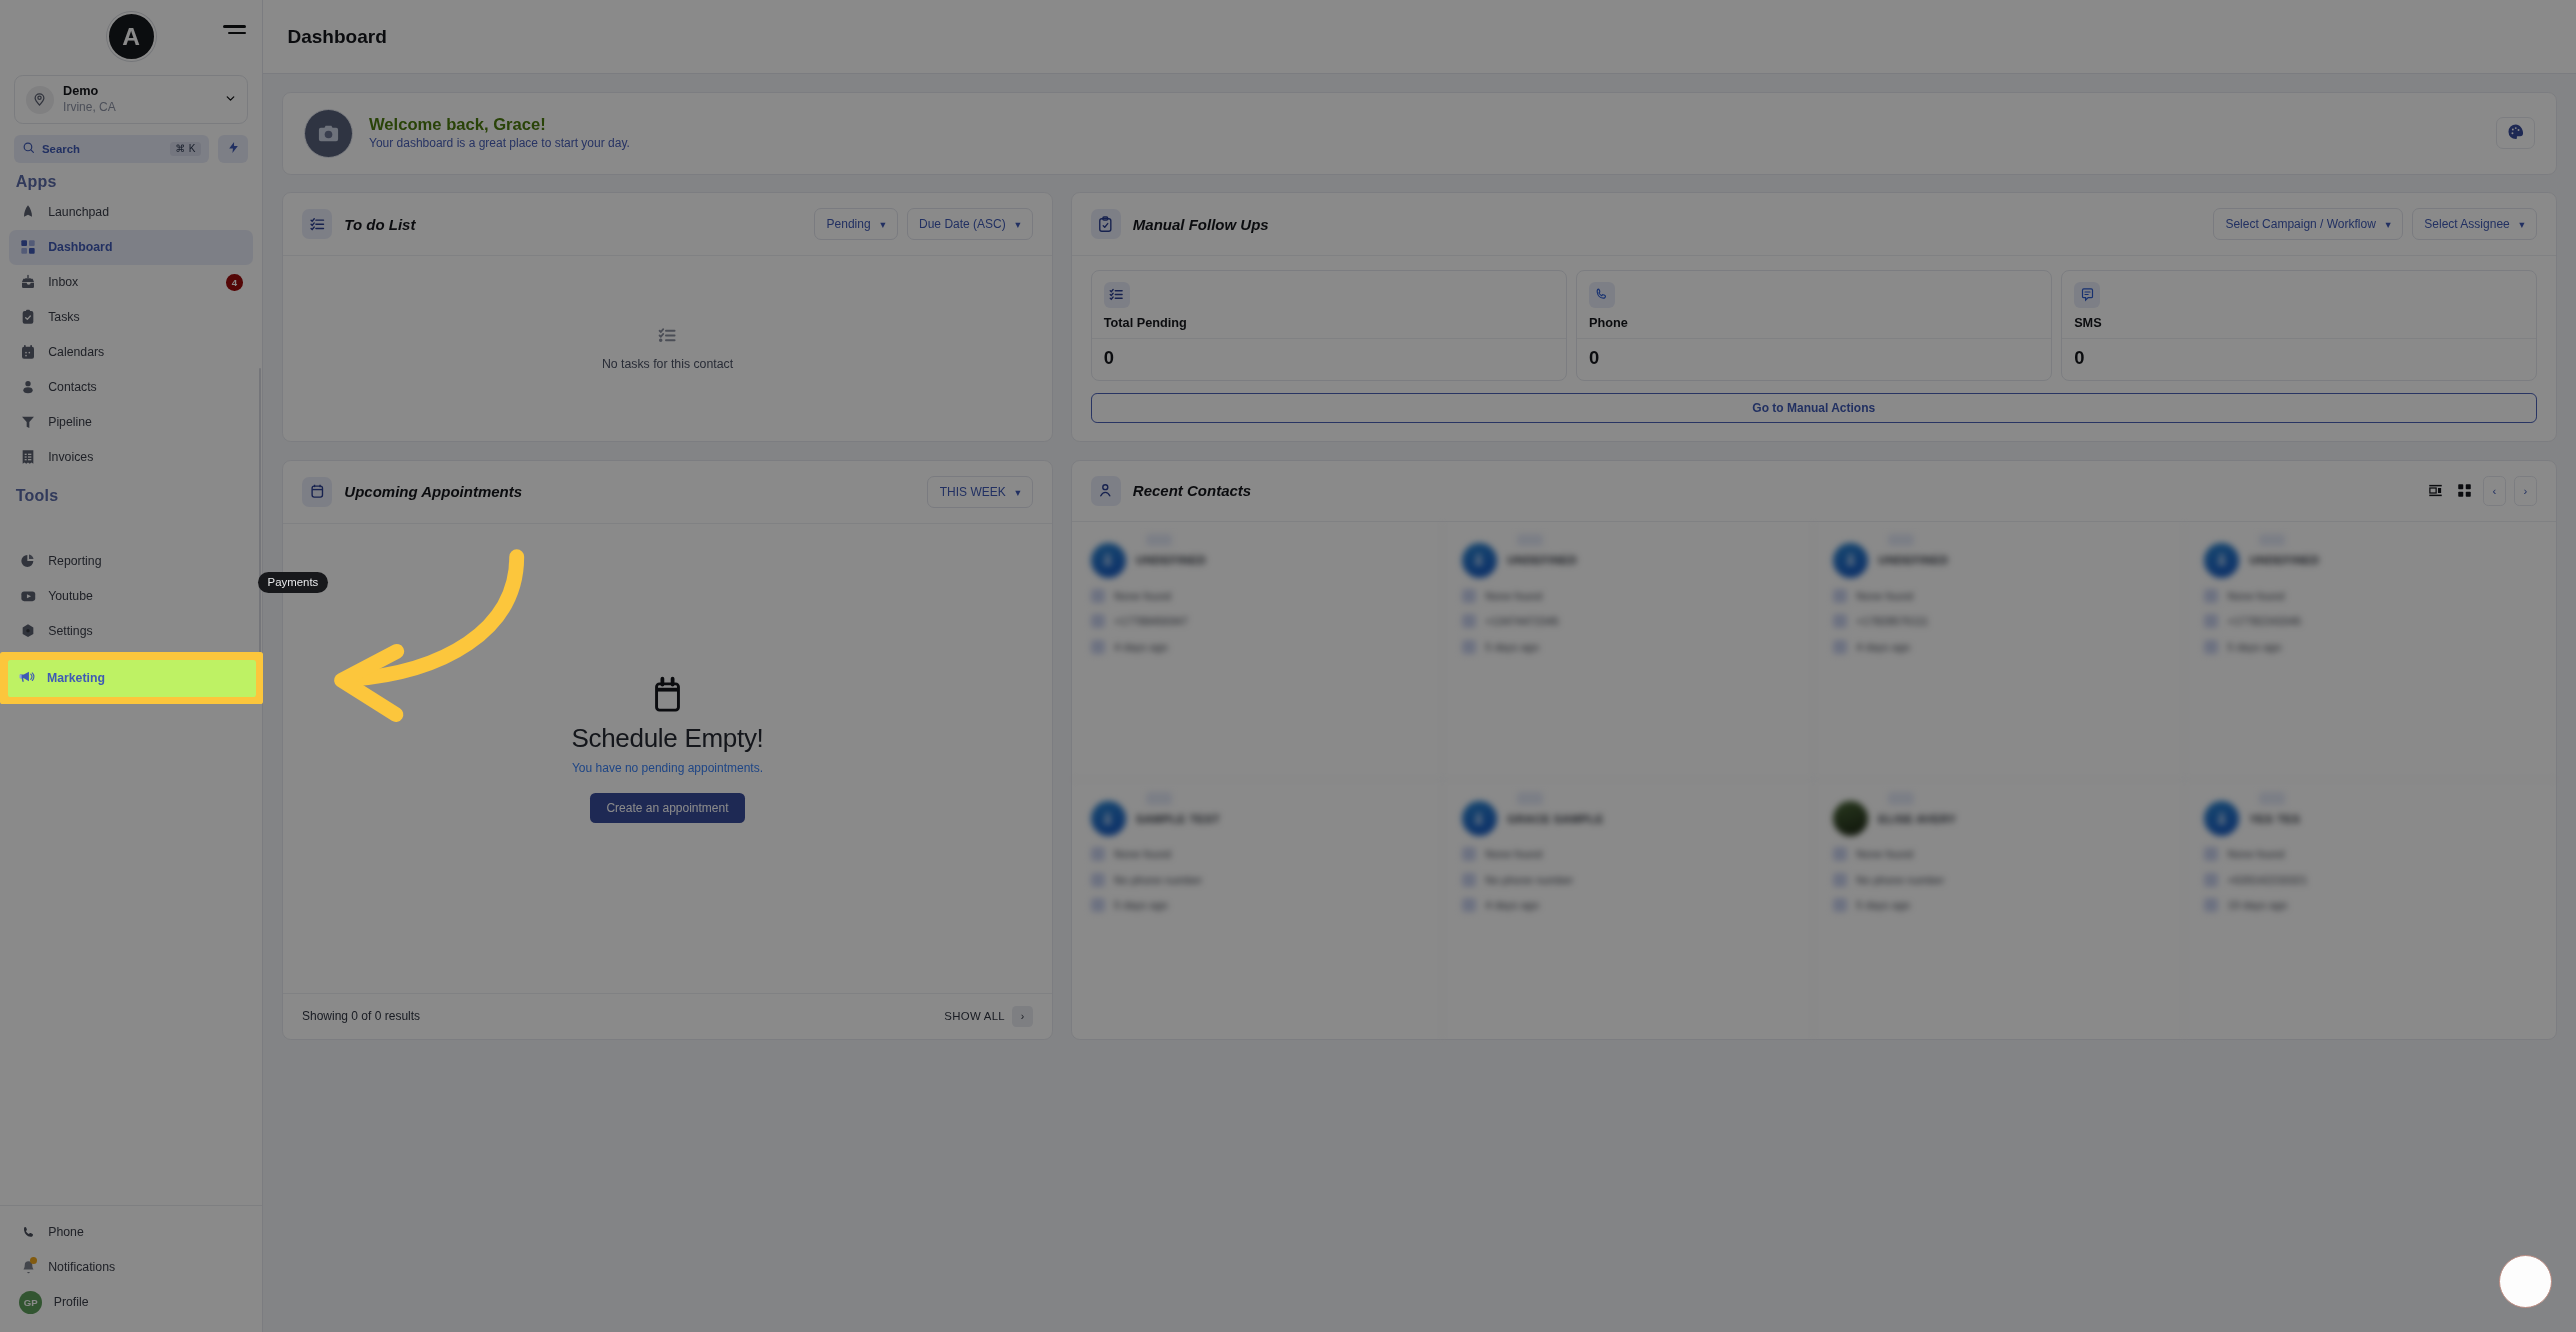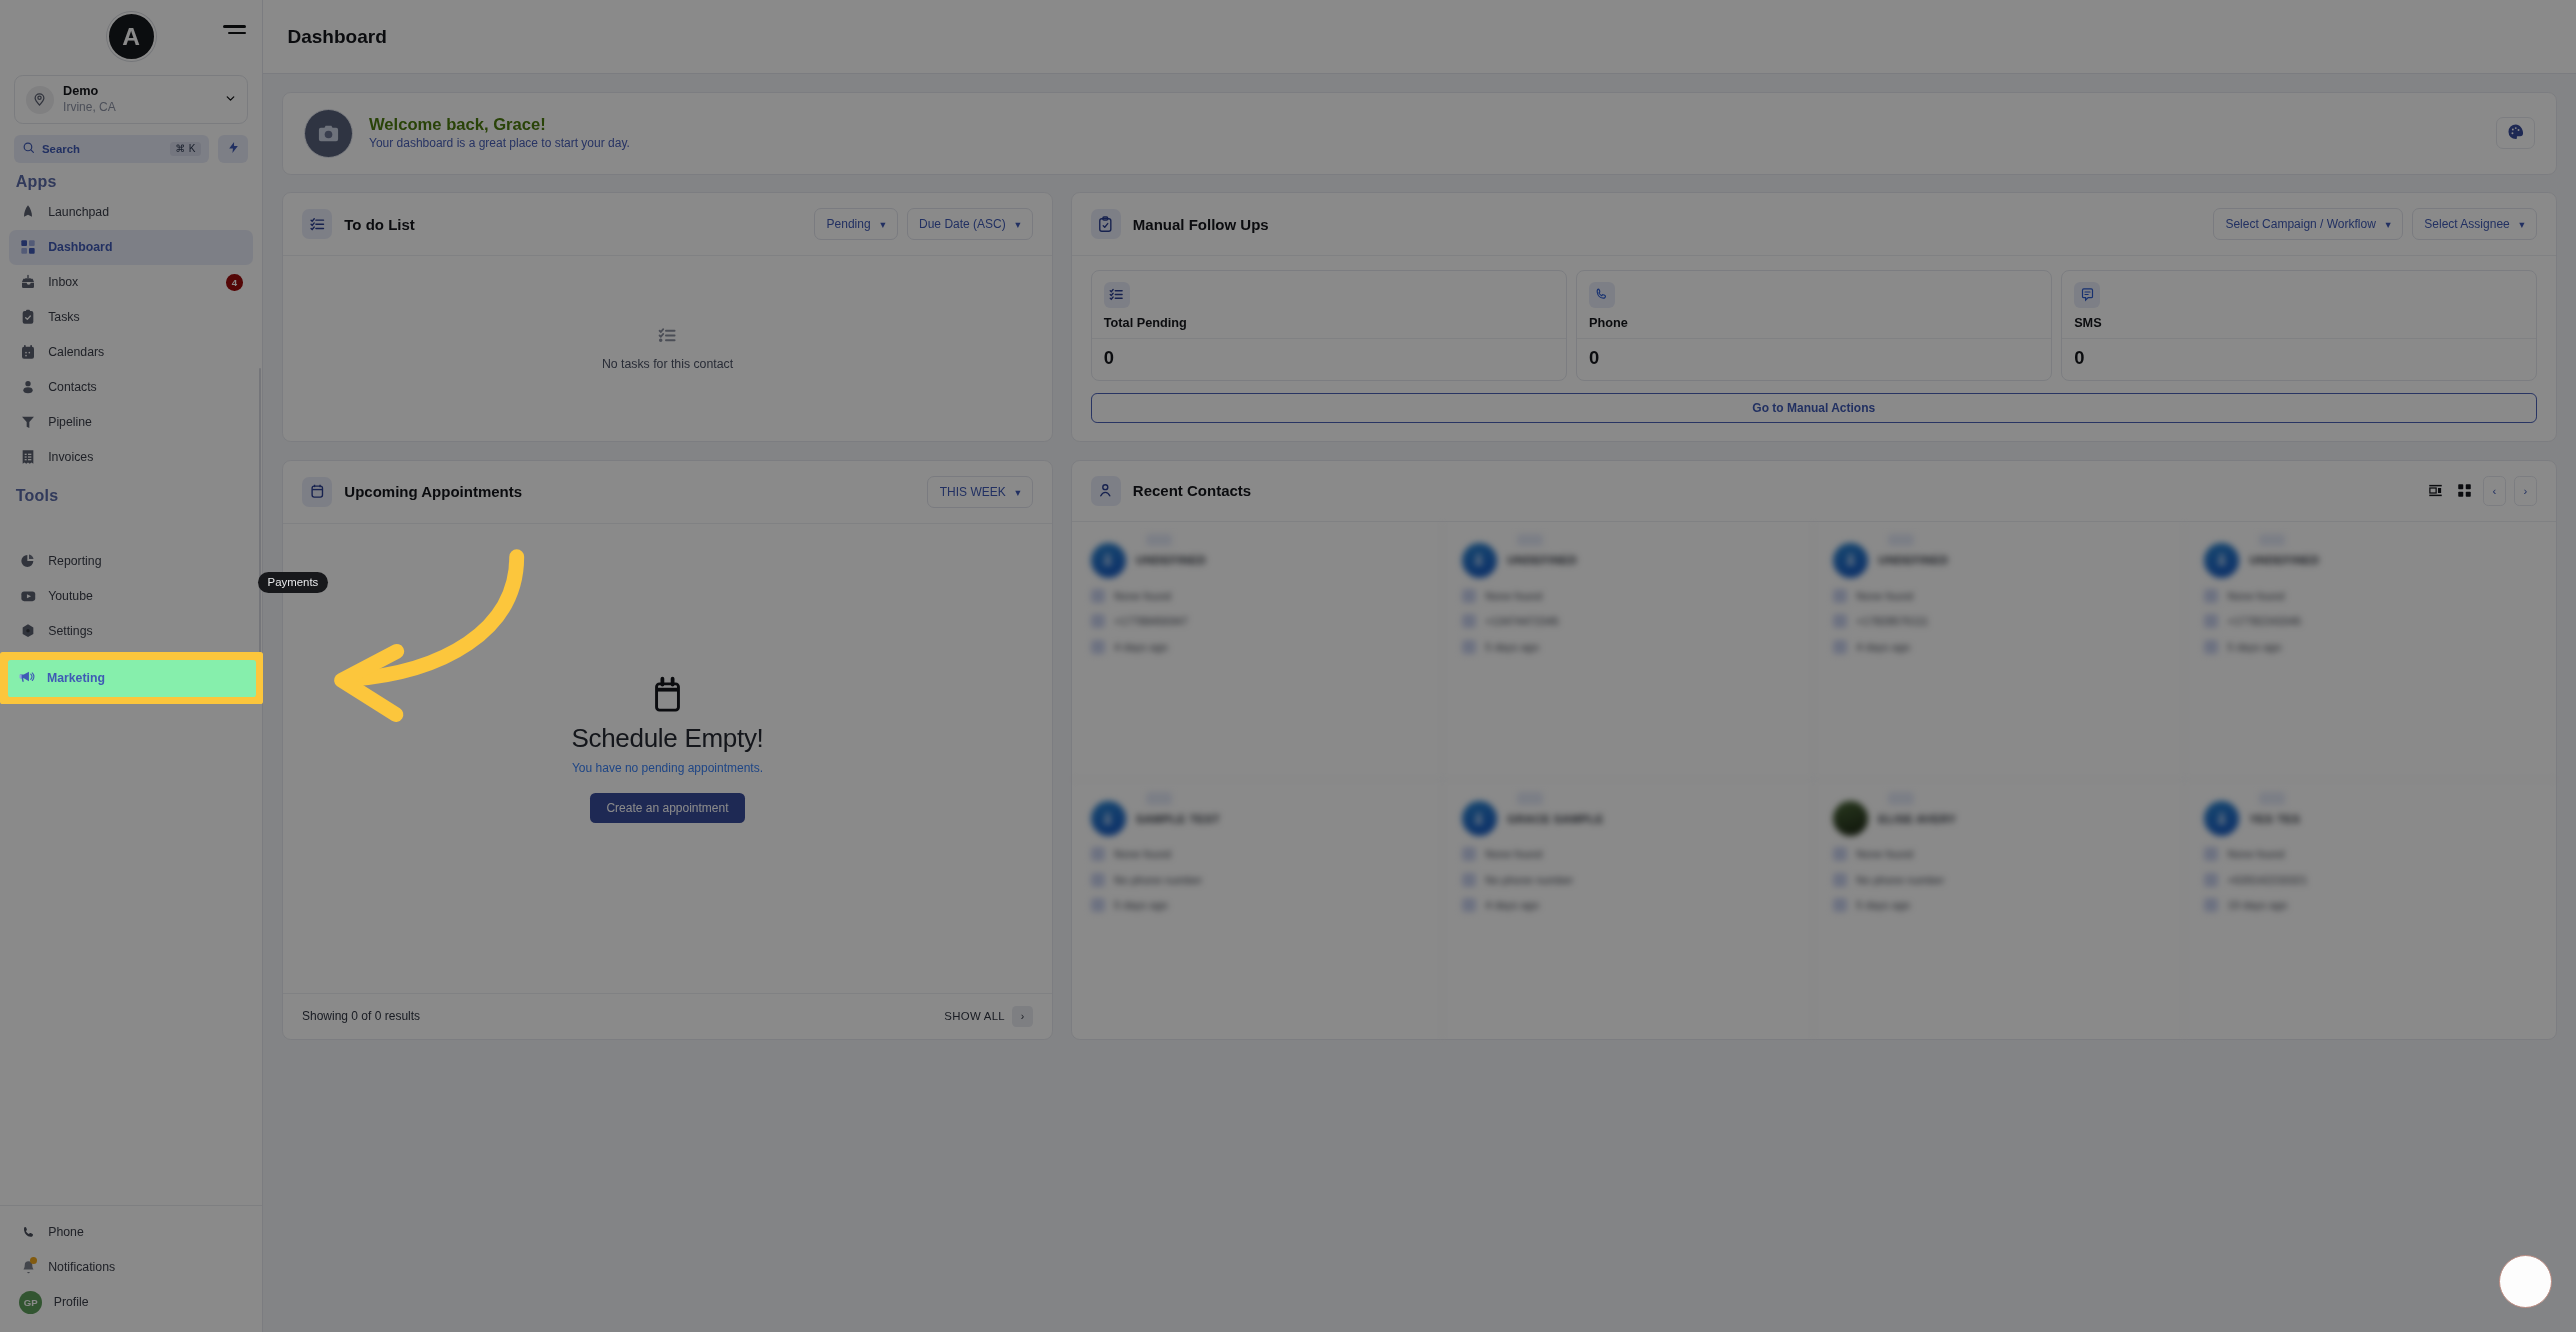--- a/index.html
+++ b/index.html
@@ -89,21 +89,21 @@
   
   .highlight-wrap {
     position: absolute; left: 0; right: 0;
     z-index: 60;
   }
   .highlight-frame {
     border: 4.4px solid #fcc63c; background: #fcc63c; border-radius: 2.6px;
     padding: 3.5px; margin: 0 1.8px 0 0;
   }
   .highlight-inner {
-    background: #86efac; border-radius: 2.6px; height: 37px;
+    background: #bef264; border-radius: 2.6px; height: 37px;
     display: flex; align-items: center; gap: 11.4px; padding: 0 10.5px;
   }
   .highlight-inner .ni-label { color: #3f5ab5; font-weight: 700; font-size: 12.3px; }
 
   .sb-bottom { border-top: 0.9px solid #e9eaee; padding: 8.8px 8.8px 12.3px; }
   .avatar-chip {
     width: 23px; height: 23px; border-radius: 50%; background: #5d9d5b; color: #fff;
     font-size: 9.6px; font-weight: 700; display: flex; align-items: center; justify-content: center;
     flex: 0 0 23px;
   }
@@ -145,21 +145,21 @@
   .row { display: flex; gap: 17.5px; margin-top: 17.5px; }
 
   .card-head {
     display: flex; align-items: center; gap: 12.3px; padding: 15px 19px;
     border-bottom: 0.9px solid #eceef3; min-height: 54px;
   }
   .head-ico {
     width: 30px; height: 30px; border-radius: 7px; background: #e8ebf7;
     display: flex; align-items: center; justify-content: center; flex: 0 0 30px;
   }
-  .card-title { font-size: 15px; font-weight: 700; color: #15171c; }
+  .card-title { font-size: 15px; font-weight: 700; color: #15171c; font-style: italic; }
   .head-actions { margin-left: auto; display: flex; gap: 8.8px; align-items: center; }
   .pill {
     border: 0.9px solid #e2e4ec; border-radius: 7px; height: 32px; padding: 0 11.4px;
     display: flex; align-items: center; gap: 9.6px; font-size: 12px; color: #3f5ab5;
     cursor: pointer; background: #fff; white-space: nowrap;
   }
   .pill .cv { font-size: 10.5px; color: #3f5ab5; }
 
   
   .todo-card { flex: 0 0 771px; height: 250px; display: flex; flex-direction: column; }

